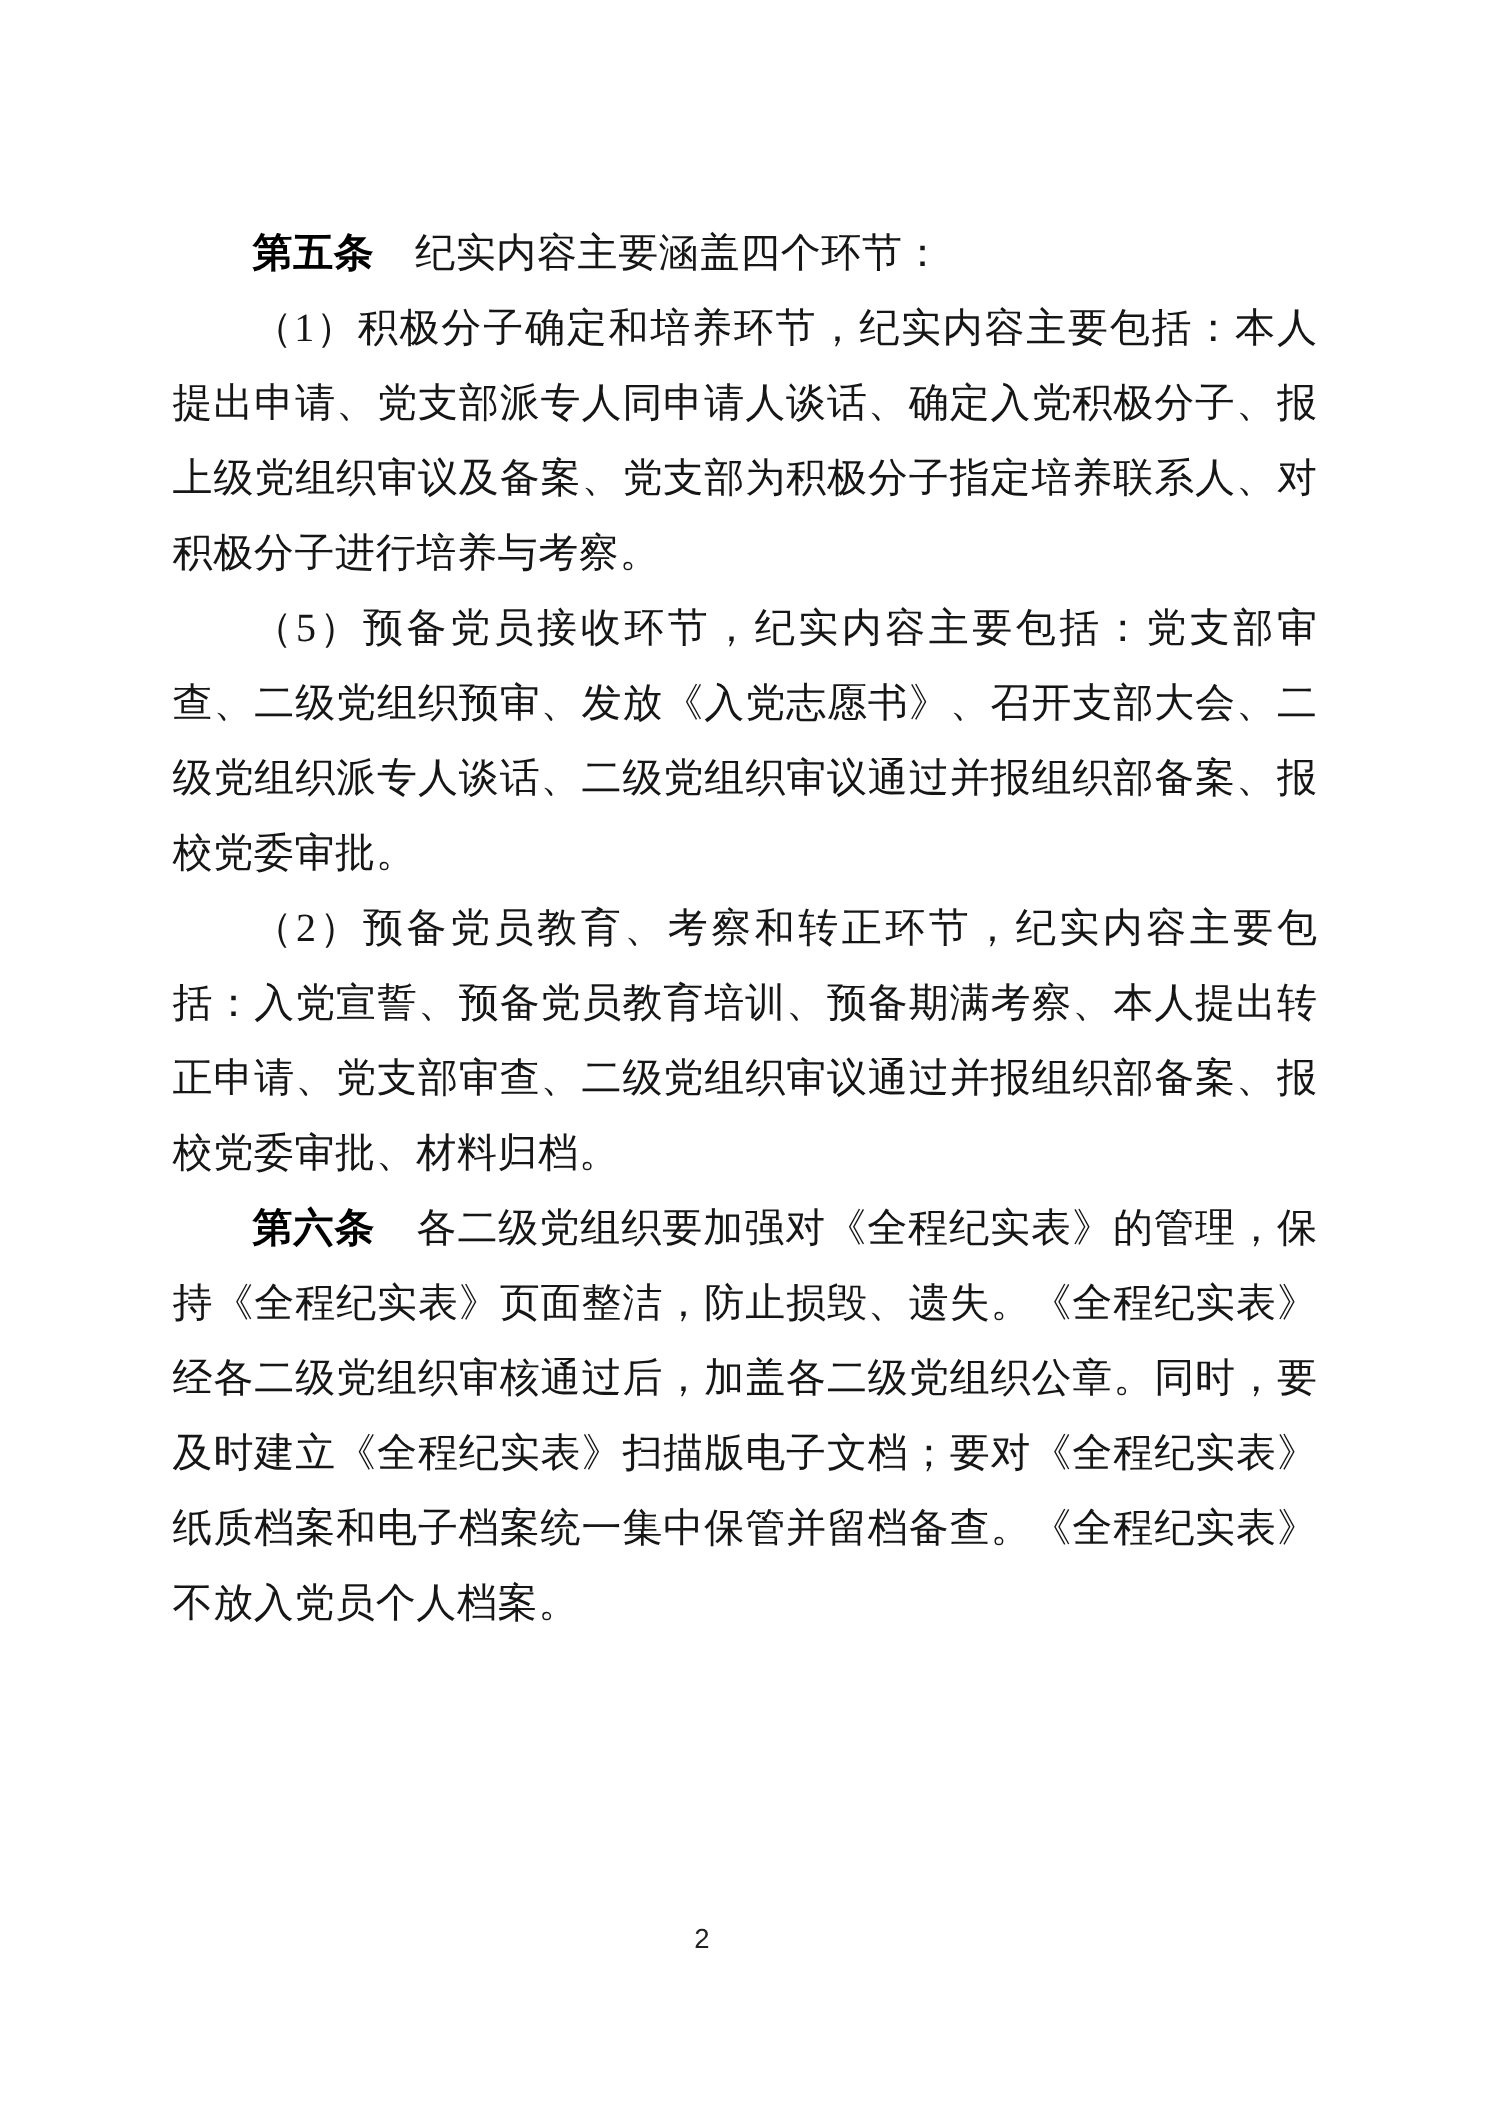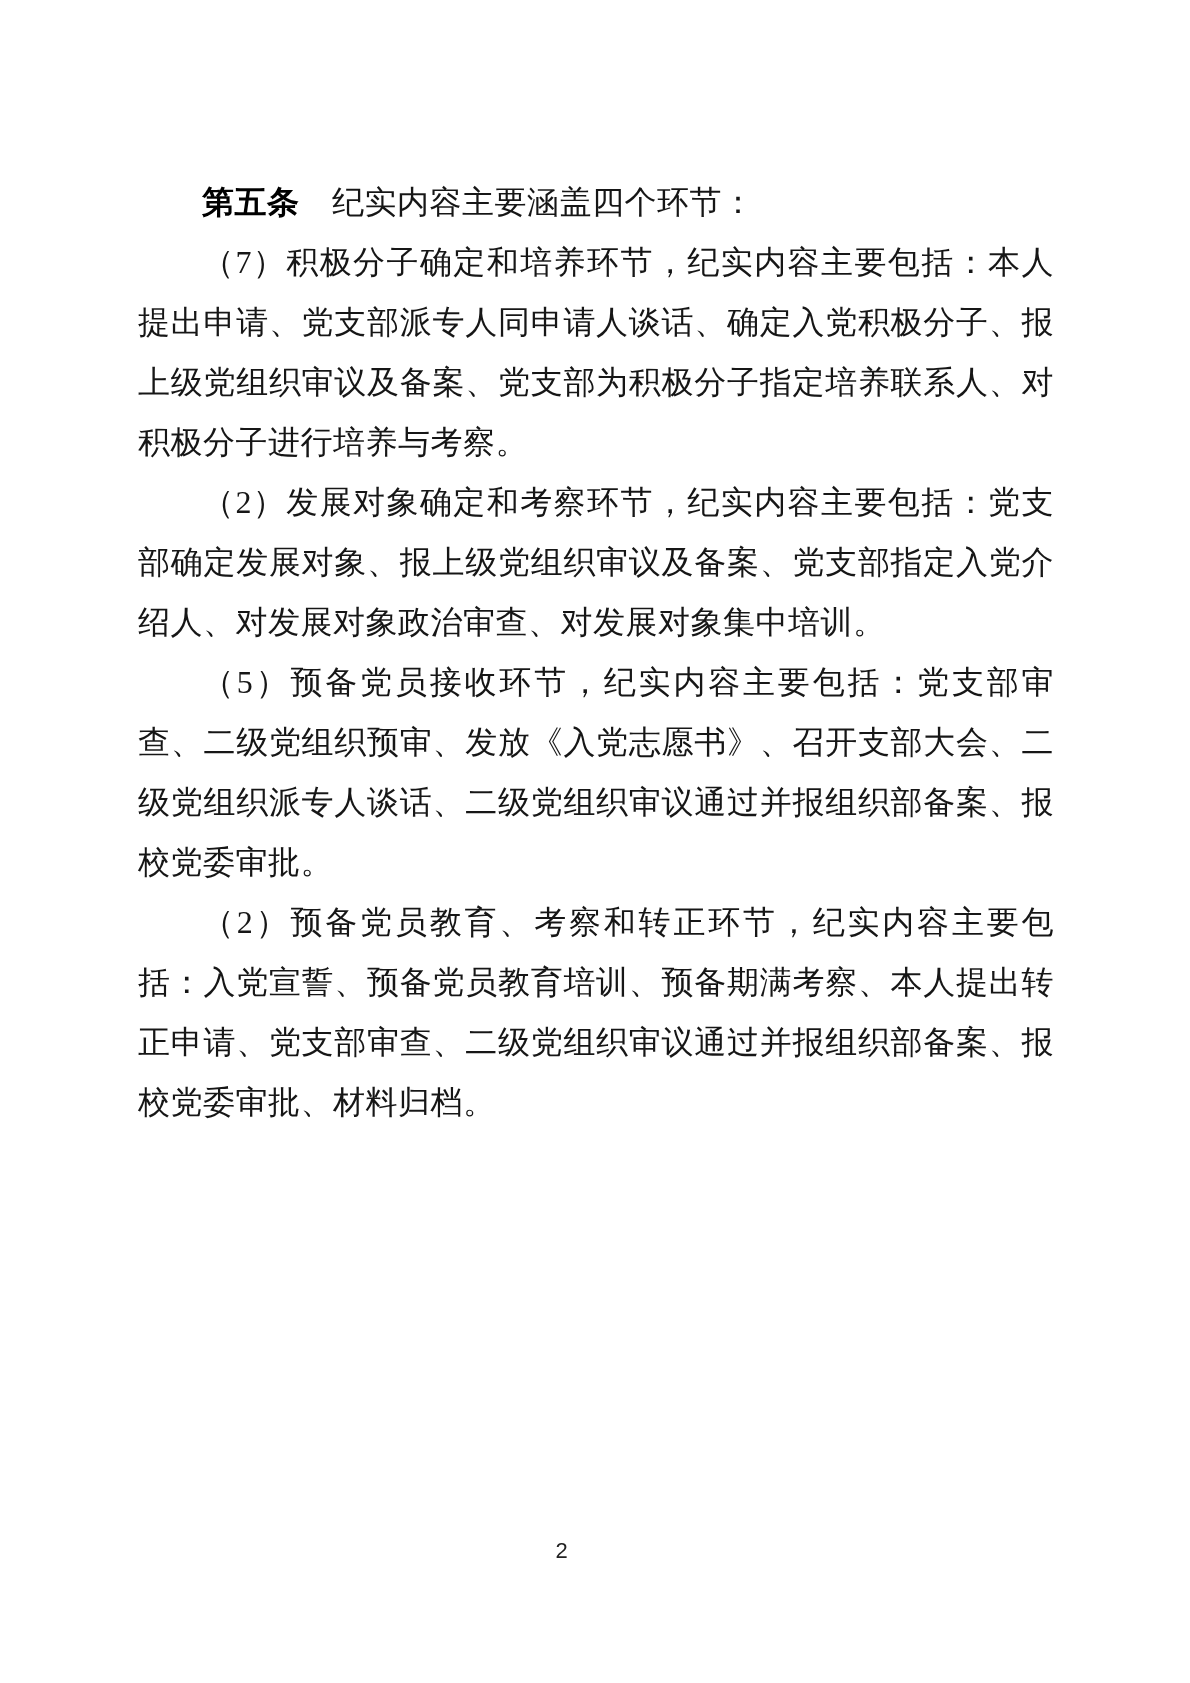--- a/index.html
+++ b/index.html
@@ -53,33 +53,33 @@
 
 <div class="page">
 
   <div class="text-block">
 
     <p>
       <span class="clause-lead">第五条</span><span>　纪实内容主要涵盖四个环节：</span>
     </p>
 
     <p>
-      <span class="clause-lead"></span><span>（7）积极分子确定和培养环节，纪实内容主要包括：本人提出申请、党支部派专人同申请人谈话、确定入党积极分子、报上级党组织审议及备案、党支部为积极分子指定培养联系人、对积极分子进行培养与考察。</span>
+      <span class="clause-lead"></span><span>（1）积极分子确定和培养环节，纪实内容主要包括：本人提出申请、党支部派专人同申请人谈话、确定入党积极分子、报上级党组织审议及备案、党支部为积极分子指定培养联系人、对积极分子进行培养与考察。</span>
     </p>
 
-    <p>
-      <span class="clause-lead"></span><span>（2）发展对象确定和考察环节，纪实内容主要包括：党支部确定发展对象、报上级党组织审议及备案、党支部指定入党介绍人、对发展对象政治审查、对发展对象集中培训。</span>
-    </p>
 
     <p>
       <span class="clause-lead"></span><span>（5）预备党员接收环节，纪实内容主要包括：党支部审查、二级党组织预审、发放《入党志愿书》、召开支部大会、二级党组织派专人谈话、二级党组织审议通过并报组织部备案、报校党委审批。</span>
     </p>
 
     <p>
       <span class="clause-lead"></span><span>（2）预备党员教育、考察和转正环节，纪实内容主要包括：入党宣誓、预备党员教育培训、预备期满考察、本人提出转正申请、党支部审查、二级党组织审议通过并报组织部备案、报校党委审批、材料归档。</span>
     </p>
 
+    <p>
+      <span class="clause-lead">第六条</span><span>　各二级党组织要加强对《全程纪实表》的管理，保持《全程纪实表》页面整洁，防止损毁、遗失。《全程纪实表》经各二级党组织审核通过后，加盖各二级党组织公章。同时，要及时建立《全程纪实表》扫描版电子文档；要对《全程纪实表》纸质档案和电子档案统一集中保管并留档备查。《全程纪实表》不放入党员个人档案。</span>
+    </p>
 
   </div>
 
   <div class="page-number">2</div>
 
 </div>
 
 </body></html>

